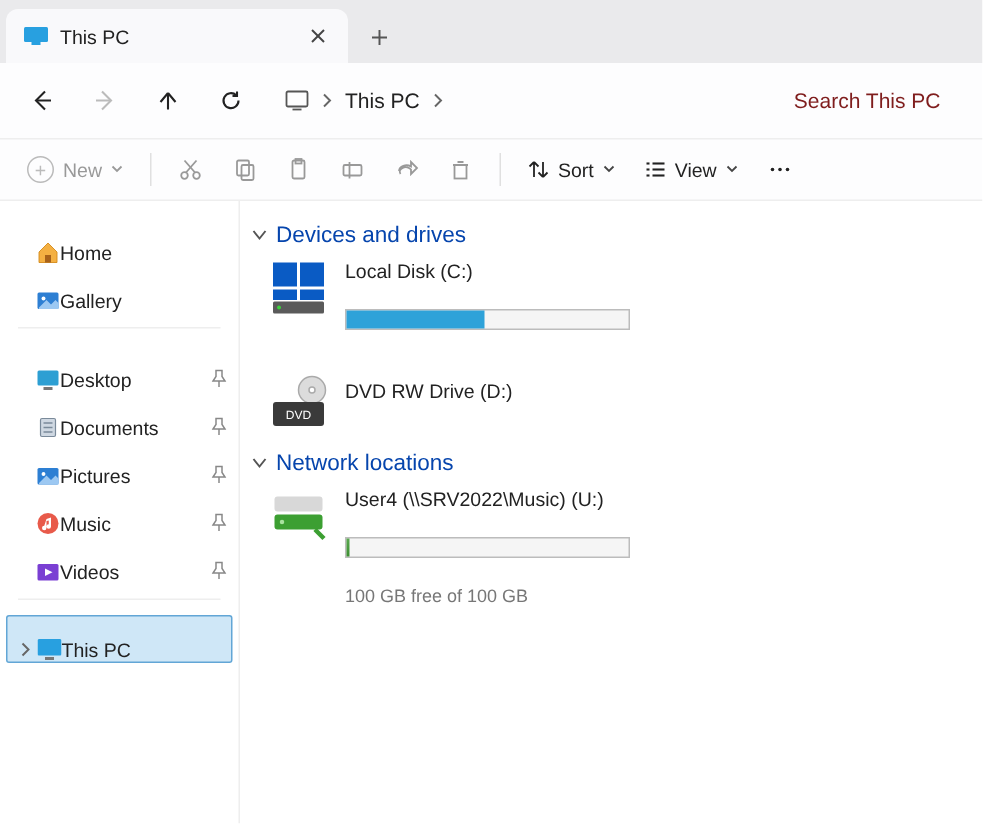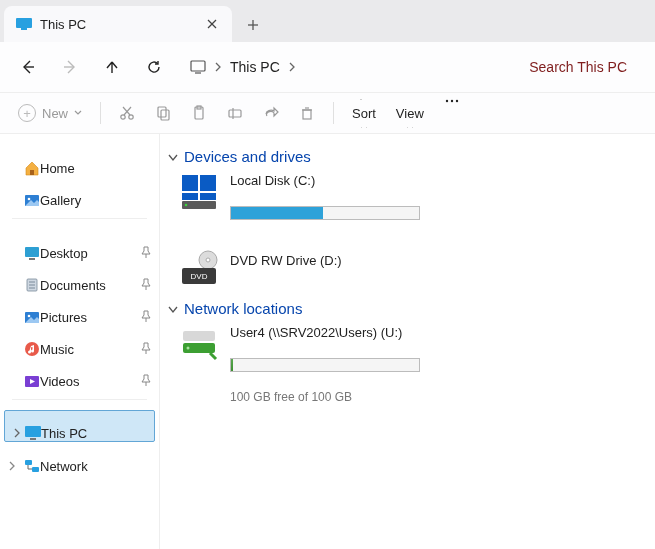--- a/index.html
+++ b/index.html
@@ -18,21 +18,21 @@
   .navbtn { width: 36px; height: 36px; display: flex; align-items: center; justify-content: center; color: #222; border-radius: 4px; }
   .navbtn.dis { color: #aaa; }
   .crumbs { display: flex; align-items: center; gap: 8px; padding: 0 6px; flex: 0 0 auto; margin-left: 6px; }
   .crumb { font-size: 14px; color: #222; }
   .chev { color: #666; }
   .searchbox { margin-left: auto; color: #7f1d1d; font-size: 14px; padding-right: 18px; }
 
   
   .toolbar { height: 42px; border-top: 1px solid #eee; border-bottom: 1px solid #eee; display: flex; align-items: center; padding: 0 10px; gap: 4px; background: #fdfdfe; }
   .tbtn { height: 30px; padding: 0 8px; display: flex; align-items: center; gap: 6px; color: #999; border-radius: 4px; font-size: 13px; }
-  .tbtn.enabled { color: #222; flex-direction: column; }
+  .tbtn.enabled { color: #222; }
   .sep { width: 1px; height: 22px; background: #e0e0e0; margin: 0 6px; }
   .plusring { width: 18px; height: 18px; border: 1.5px solid #bbb; border-radius: 50%; display: flex; align-items: center; justify-content: center; font-size: 13px; line-height: 1; color: #bbb; }
 
   
   .mainrow { display: flex; height: calc(549px - 42px - 50px - 42px); }
   .sidebar { width: 160px; border-right: 1px solid #eee; padding-top: 8px; }
   .sgroup { padding: 2px 0; }
   .sitem { height: 32px; display: flex; align-items: flex-end; padding: 0 8px 0 24px; position: relative; }
   .sitem .chevcol { position: absolute; left: 6px; color: #888; width: 12px; text-align: center; }
   .sitem .pin { margin-left: auto; color: #888; }
@@ -306,33 +306,20 @@
               <path d="M2 1 L6 5 L2 9" fill="none" stroke="#666" stroke-width="1.3"></path>
             </svg></span>
         <span class="icn">
             <svg width="16" height="14">
               <rect x="0" y="0" width="16" height="11" rx="1" fill="#28a0e0"></rect>
               <rect x="5" y="12" width="6" height="2" fill="#777"></rect>
             </svg>
           </span>
         <span>This PC</span>
       </div>
-      <div class="sitem">
-        <span class="chevcol"><svg width="8" height="10">
-              <path d="M2 1 L6 5 L2 9" fill="none" stroke="#888" stroke-width="1.3"></path>
-            </svg></span>
-        <span class="icn">
-            <svg width="16" height="16">
-              <rect x="1" y="2" width="7" height="5" rx="1" fill="#28a0e0"></rect>
-              <rect x="8" y="9" width="7" height="5" rx="1" fill="#28a0e0"></rect>
-              <path d="M4 7 L4 11 L8 11" fill="none" stroke="#666" stroke-width="1"></path>
-            </svg>
-          </span>
-        <span>Network</span>
-      </div>
     </div>
   </div>
 
   <div class="content">
     <div class="sechead">
       <span class="tog"><svg width="10" height="8">
             <path d="M1 1 L5 6 L9 1" fill="none" stroke="#555" stroke-width="1.3"></path>
           </svg></span>
       <span>Devices and drives</span>
     </div>
@@ -380,21 +367,21 @@
       <div class="drive">
         <span class="drvicon">
           <svg width="40" height="38">
               <rect x="3" y="6" width="32" height="10" rx="2" fill="#d8d8d8"></rect>
               <rect x="3" y="18" width="32" height="10" rx="2" fill="#3c9f32"></rect>
               <circle cx="8" cy="23" r="1.5" fill="#a8e29f"></circle>
               <path d="M30 28 L36 34" stroke="#3c9f32" stroke-width="3"></path>
             </svg>
         </span>
         <div class="drvinfo">
-          <span class="drvname">User4 (\\SRV2022\Users) (U:)</span>
+          <span class="drvname">User4 (\\SRV2022\Music) (U:)</span>
           <div class="bar">
               <div class="barfill green" style="width:1%"></div>
             </div>
           <span class="drvfree">100 GB free of 100 GB</span>
         </div>
       </div>
     </div>
   </div>
 </div>
 

